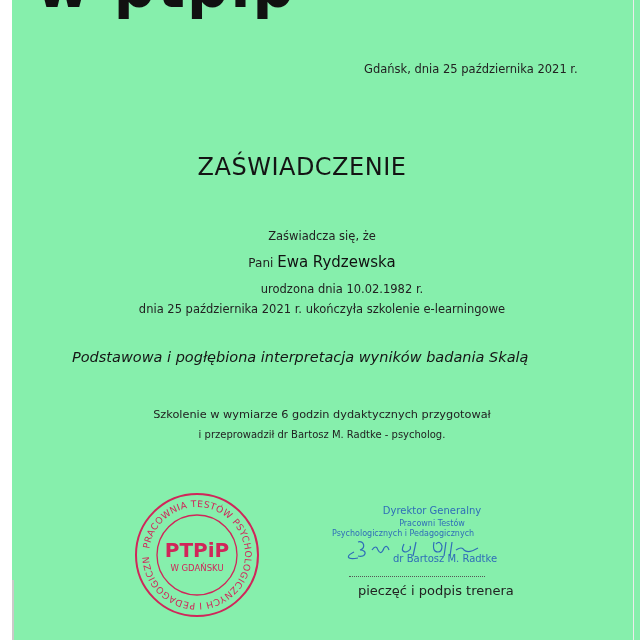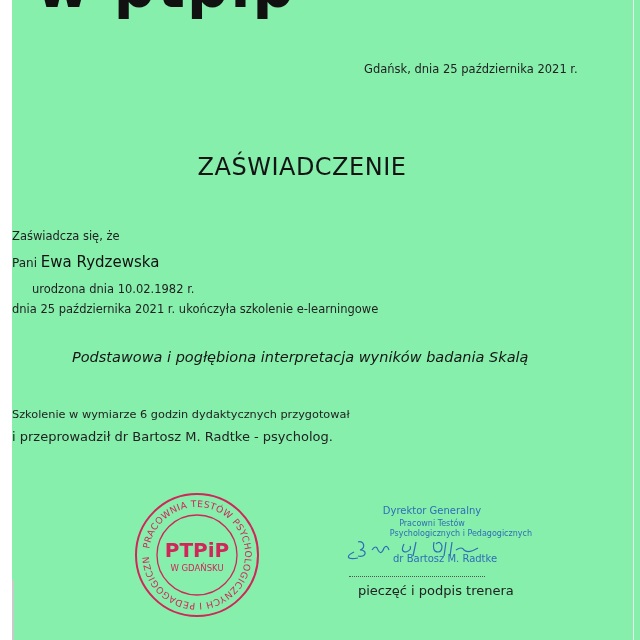--- a/index.html
+++ b/index.html
@@ -55,21 +55,21 @@
       text-align: center;
       font-family: "DejaVu Sans", sans-serif;
       font-size: 24px;
       font-weight: 500;
       letter-spacing: 0.5px;
       color: #141414;
     }
     .center-line {
       position: absolute;
       left: 0; width: 620px;
-      text-align: left;
+      text-align: center;
       font-size: 11.5px;
       color: #222;
       white-space: nowrap;
     }
     .l-intro { top: 229px; }
     .l-name { top: 253px; font-size: 12px; }
     .l-name .name {
       font-size: 15px;
       font-weight: 500;
       color: #111;
@@ -79,21 +79,21 @@
     .course {
       position: absolute;
       left: 60px; width: 520px;
       top: 348px;
       font-style: italic;
       font-size: 14.5px;
       line-height: 18px;
       color: #151515;
     }
     .l-hours1 { top: 408px; font-size: 11.3px; }
-    .l-hours2 { top: 429px; font-size: 13px; }
+    .l-hours2 { top: 429px; font-size: 10px; }
 
     
     .stamp {
       position: absolute;
       left: 121px;
       top: 491px;
       width: 128px;
       height: 128px;
     }
     .stamp svg { width: 128px; height: 128px; display: block; }
@@ -116,21 +116,21 @@
     .sig-org1 {
       position: absolute;
       left: 0; width: 200px; top: 14px;
       text-align: center;
       font-size: 8px;
       white-space: nowrap;
     }
     .sig-org2 {
       position: absolute;
       left: 0; width: 200px; top: 24px;
-      text-align: right;
+      text-align: left;
       font-size: 8px;
       white-space: nowrap;
     }
     .sig-scribble {
       position: absolute;
       left: 12px; top: 33px;
       width: 140px; height: 22px;
     }
     .sig-name {
       position: absolute;

